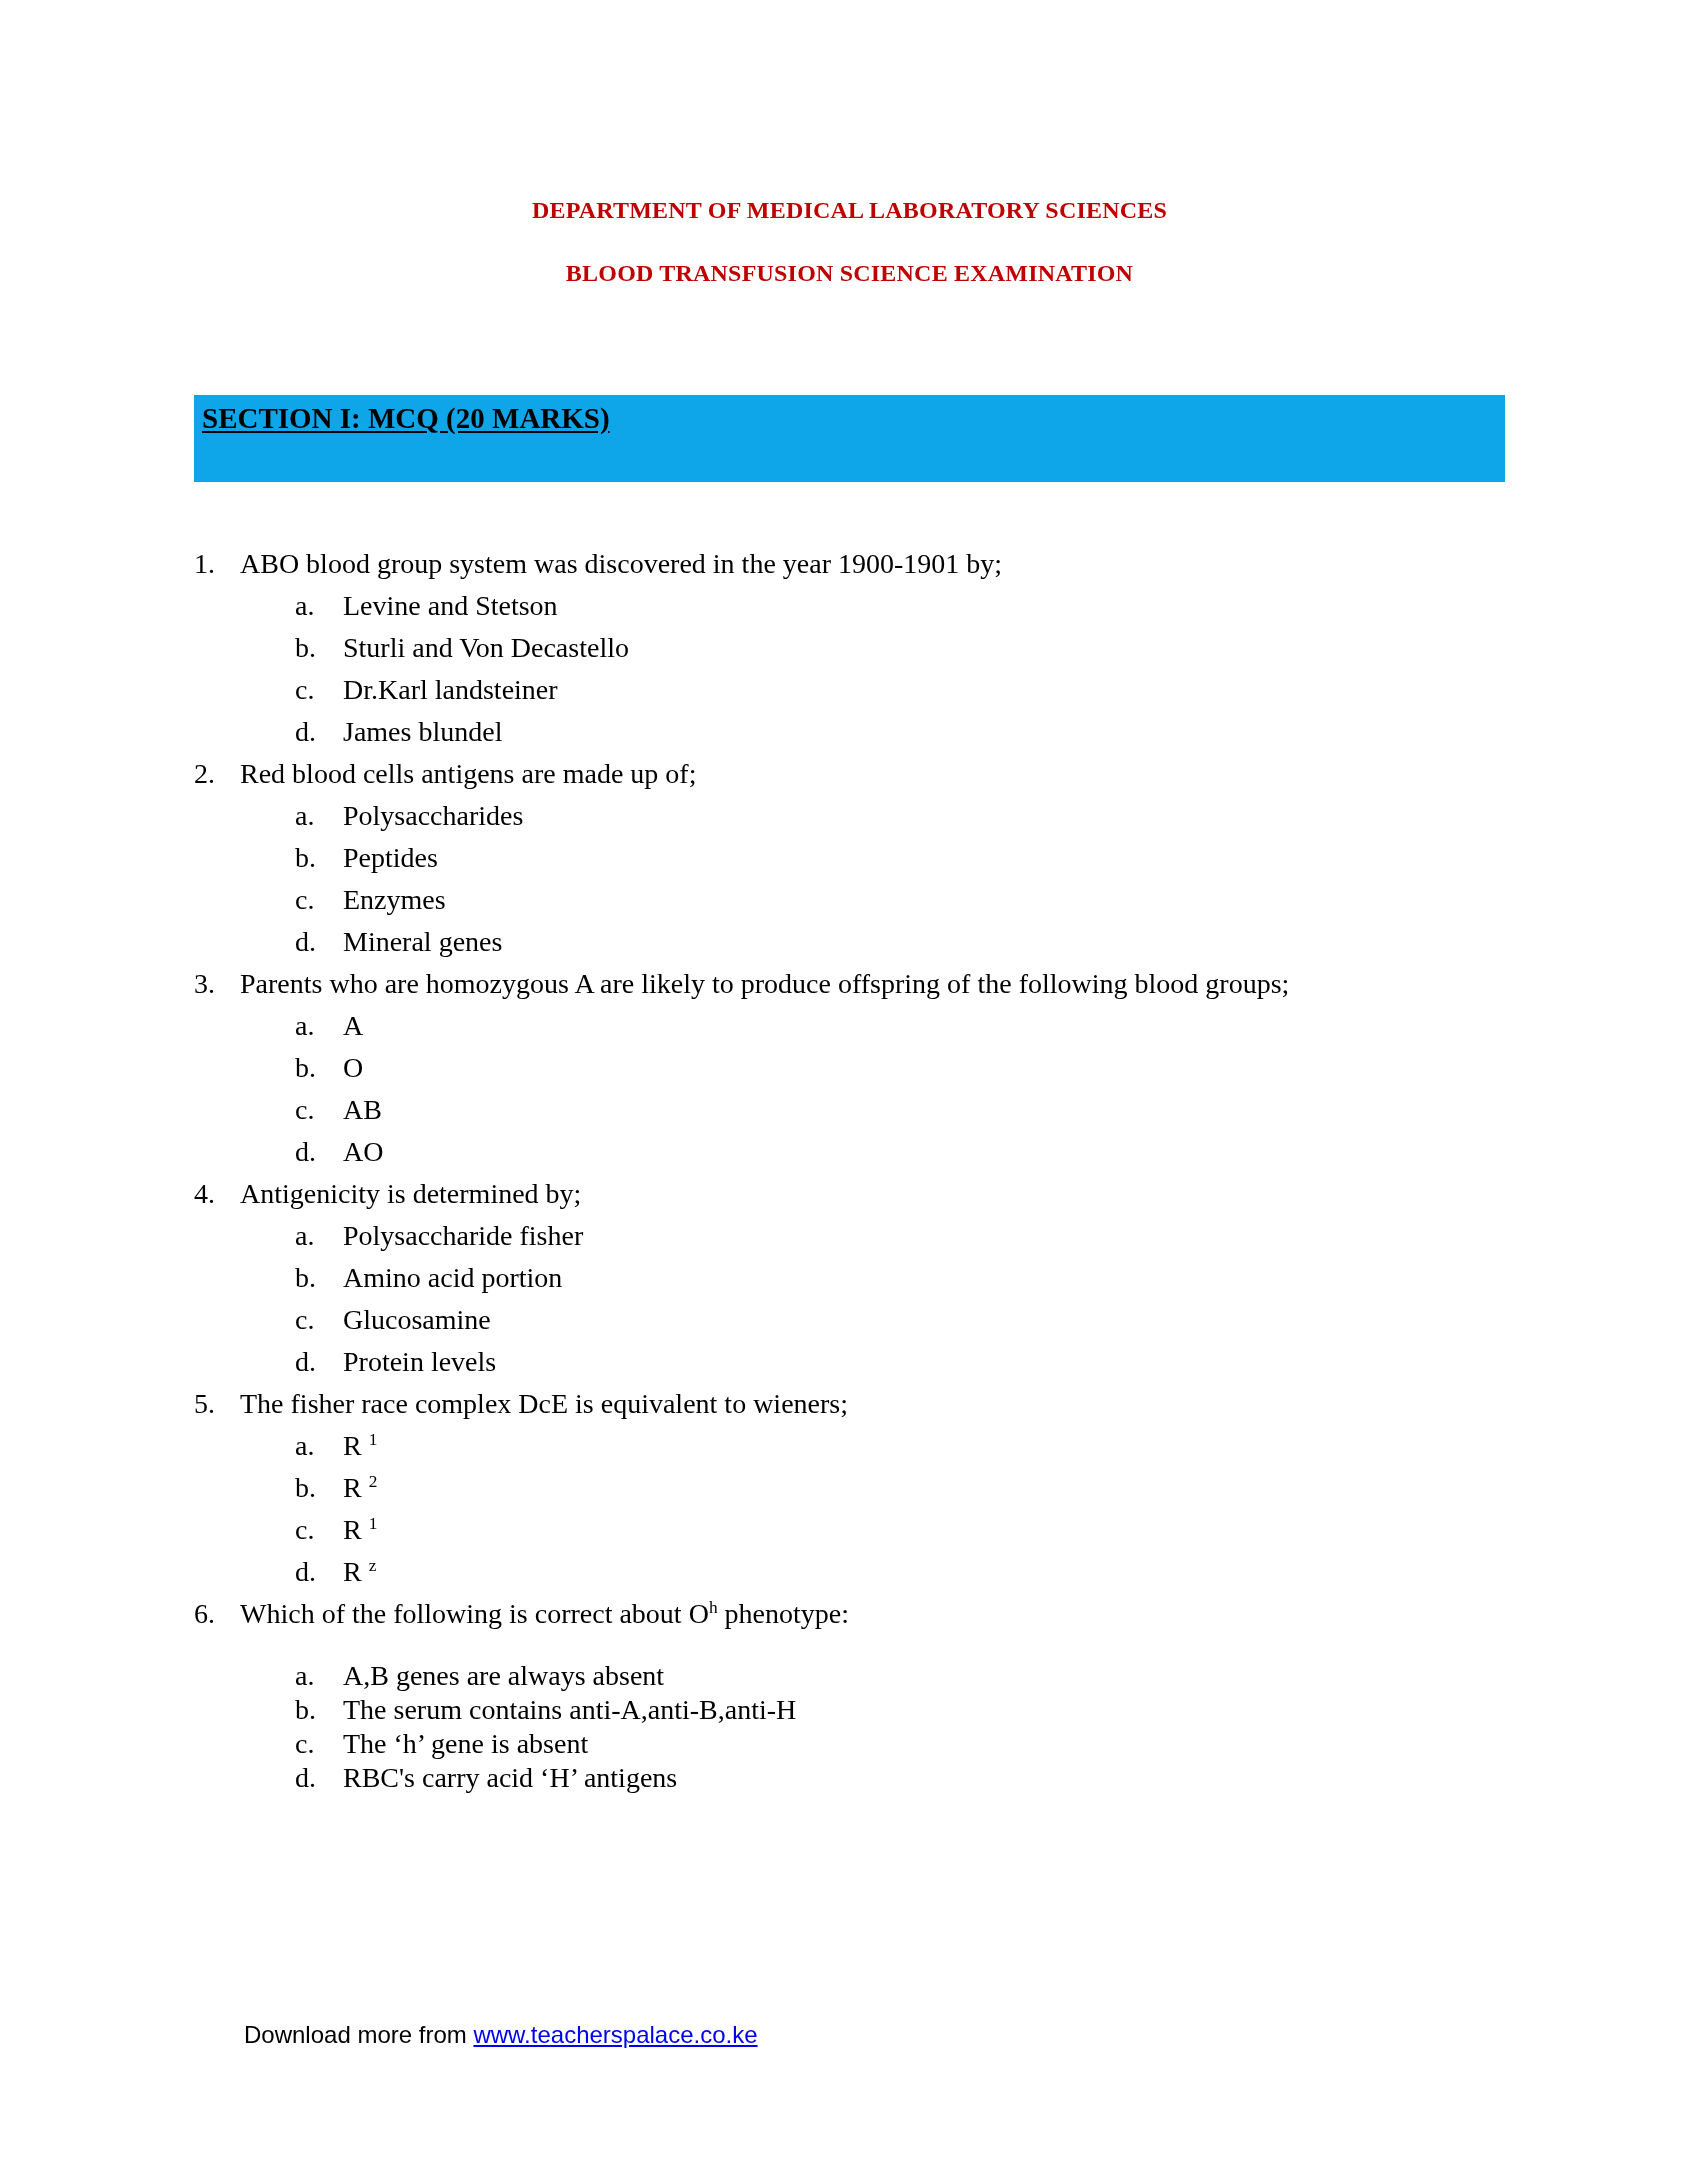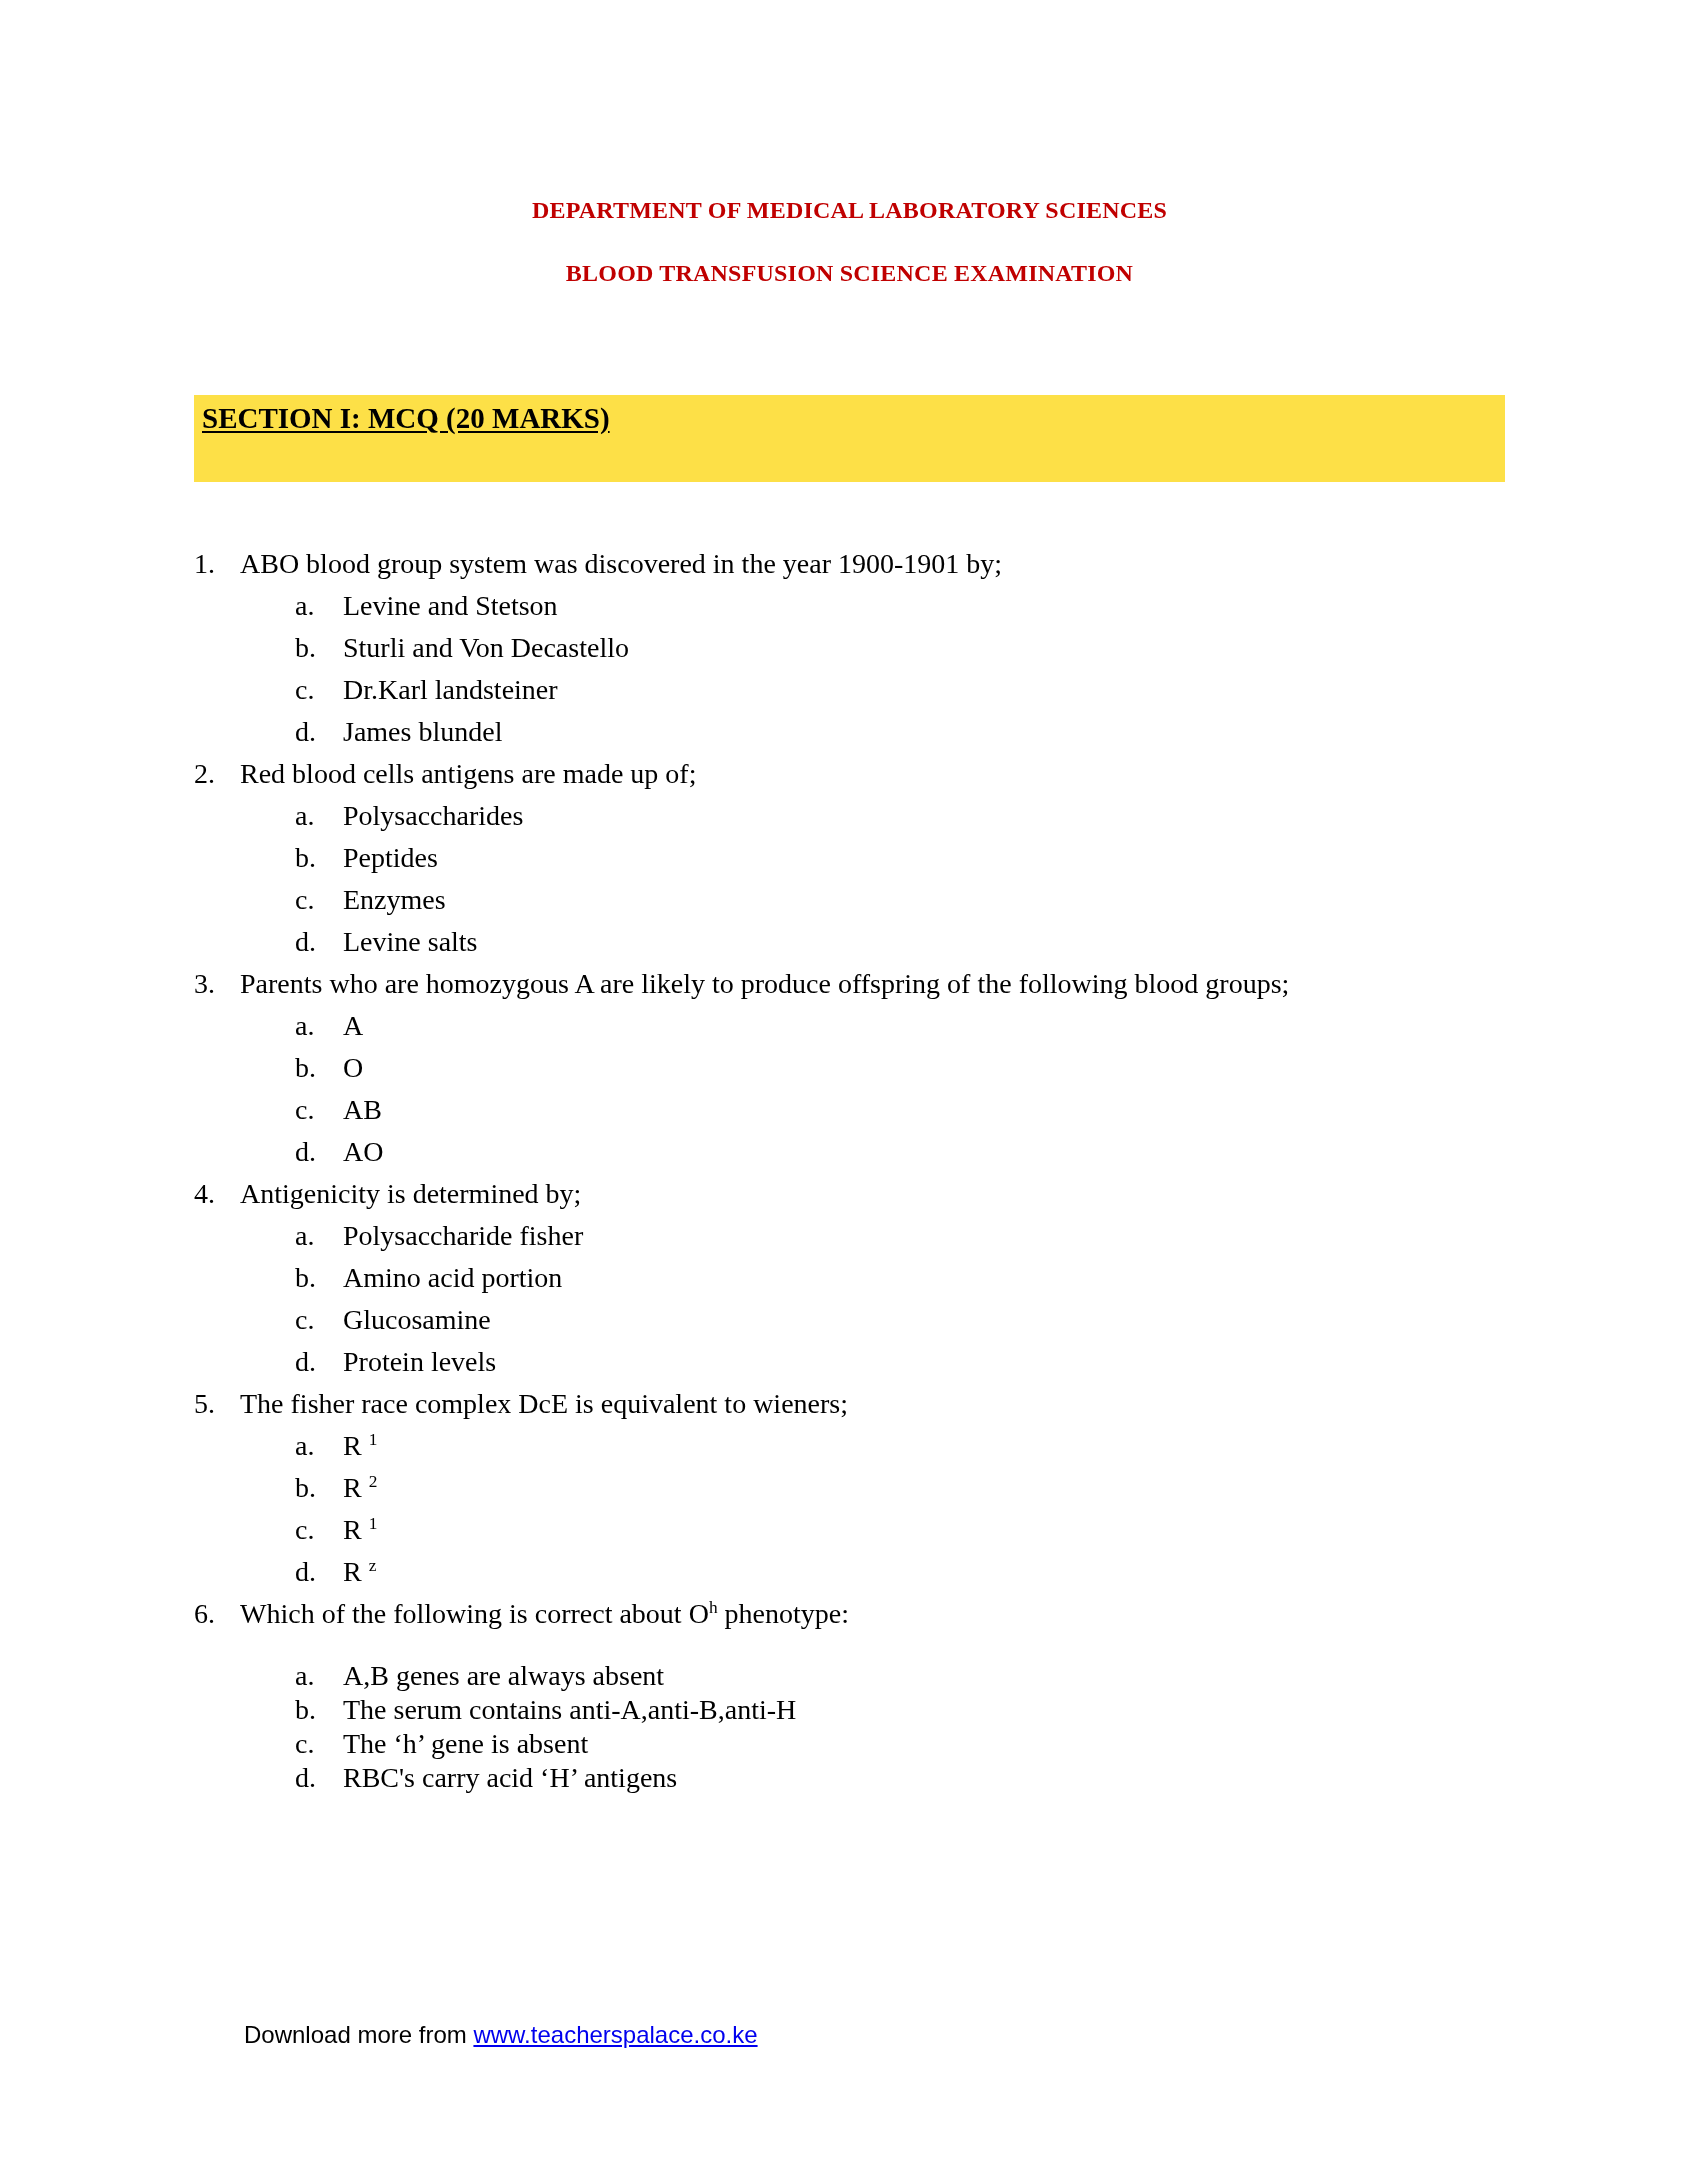--- a/index.html
+++ b/index.html
@@ -40,21 +40,21 @@
     white-space: nowrap;
   }
 
   
   .section-band {
     position: absolute;
     left: 194px;
     top: 395px;
     width: 1311px;
     height: 87px;
-    background: #fde047;
+    background: #0ea5e9;
     font-family: Liberation Serif, serif;
   }
   .section-heading {
     position: absolute;
     left: 8px;
     top: 6.6px;
     font-size: 29px;
     font-weight: bold;
     text-decoration: underline;
     text-underline-offset: 3.3px;
@@ -188,21 +188,21 @@
           <div class="orow">
             <span class="olet">b.</span>
             <span class="otext">Peptides</span>
           </div>
           <div class="orow">
             <span class="olet">c.</span>
             <span class="otext">Enzymes</span>
           </div>
           <div class="orow">
             <span class="olet">d.</span>
-            <span class="otext">Levine salts</span>
+            <span class="otext">Mineral genes</span>
           </div>
         </div>
       </div>
       <div>
         <div class="qrow">
           <span class="qnum">3.</span>
           <span class="qtext">Parents who are homozygous A are likely to produce offspring of the following blood groups;</span>
         </div>
         <div class="options spaced">
           <div class="orow">

